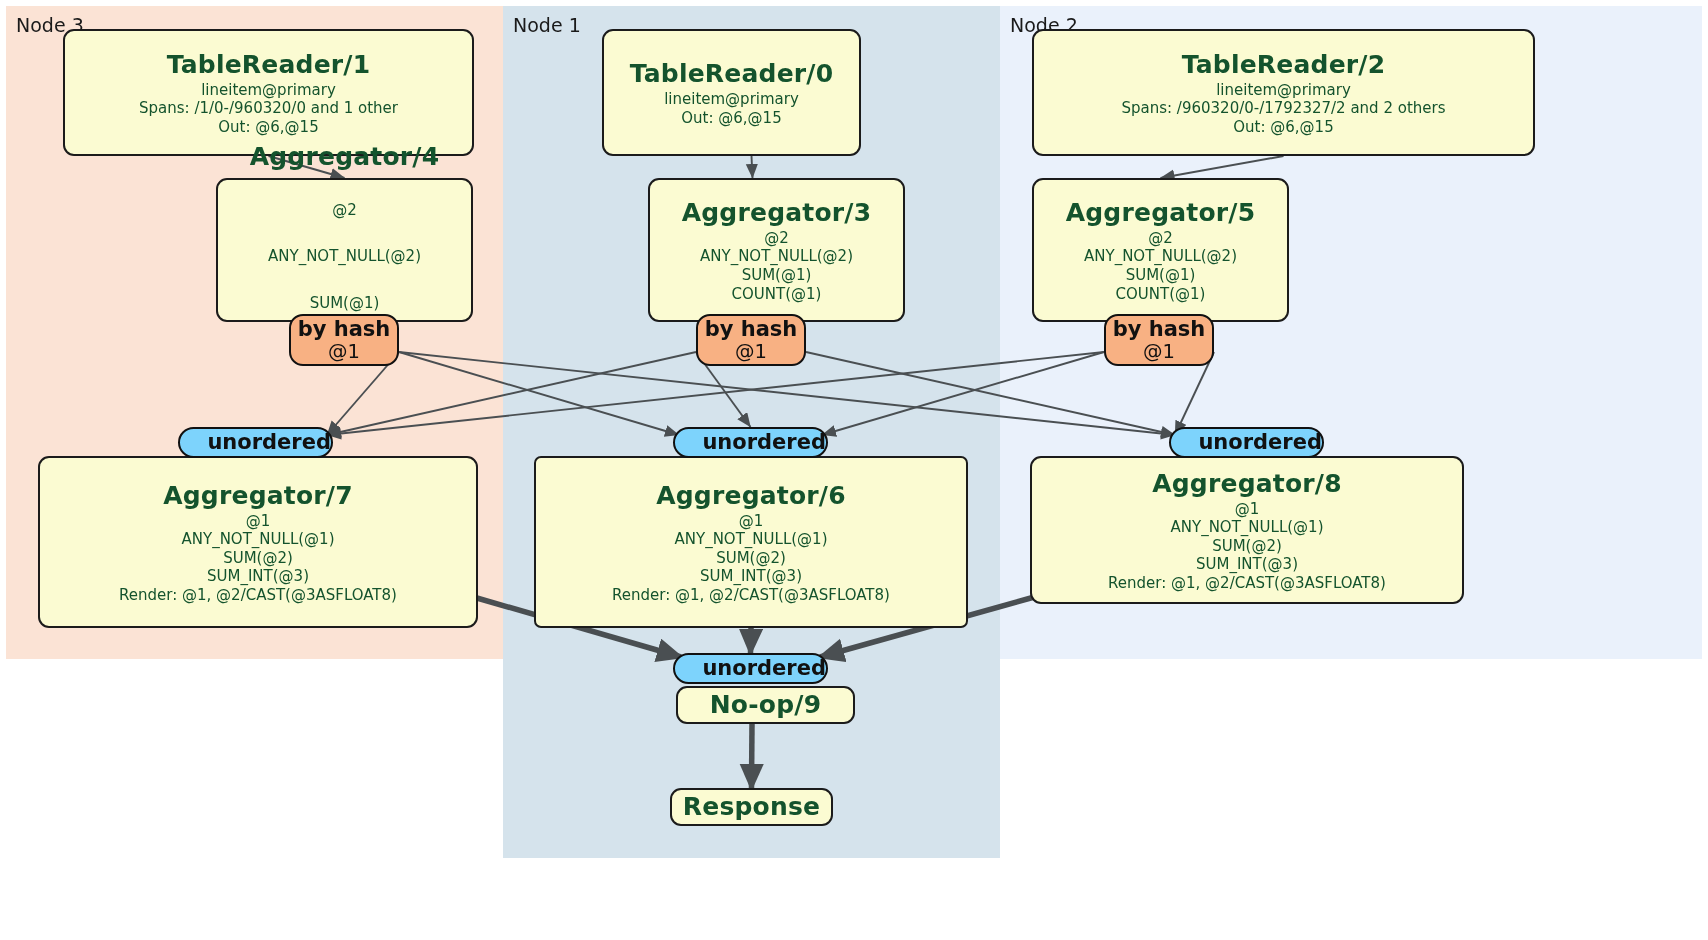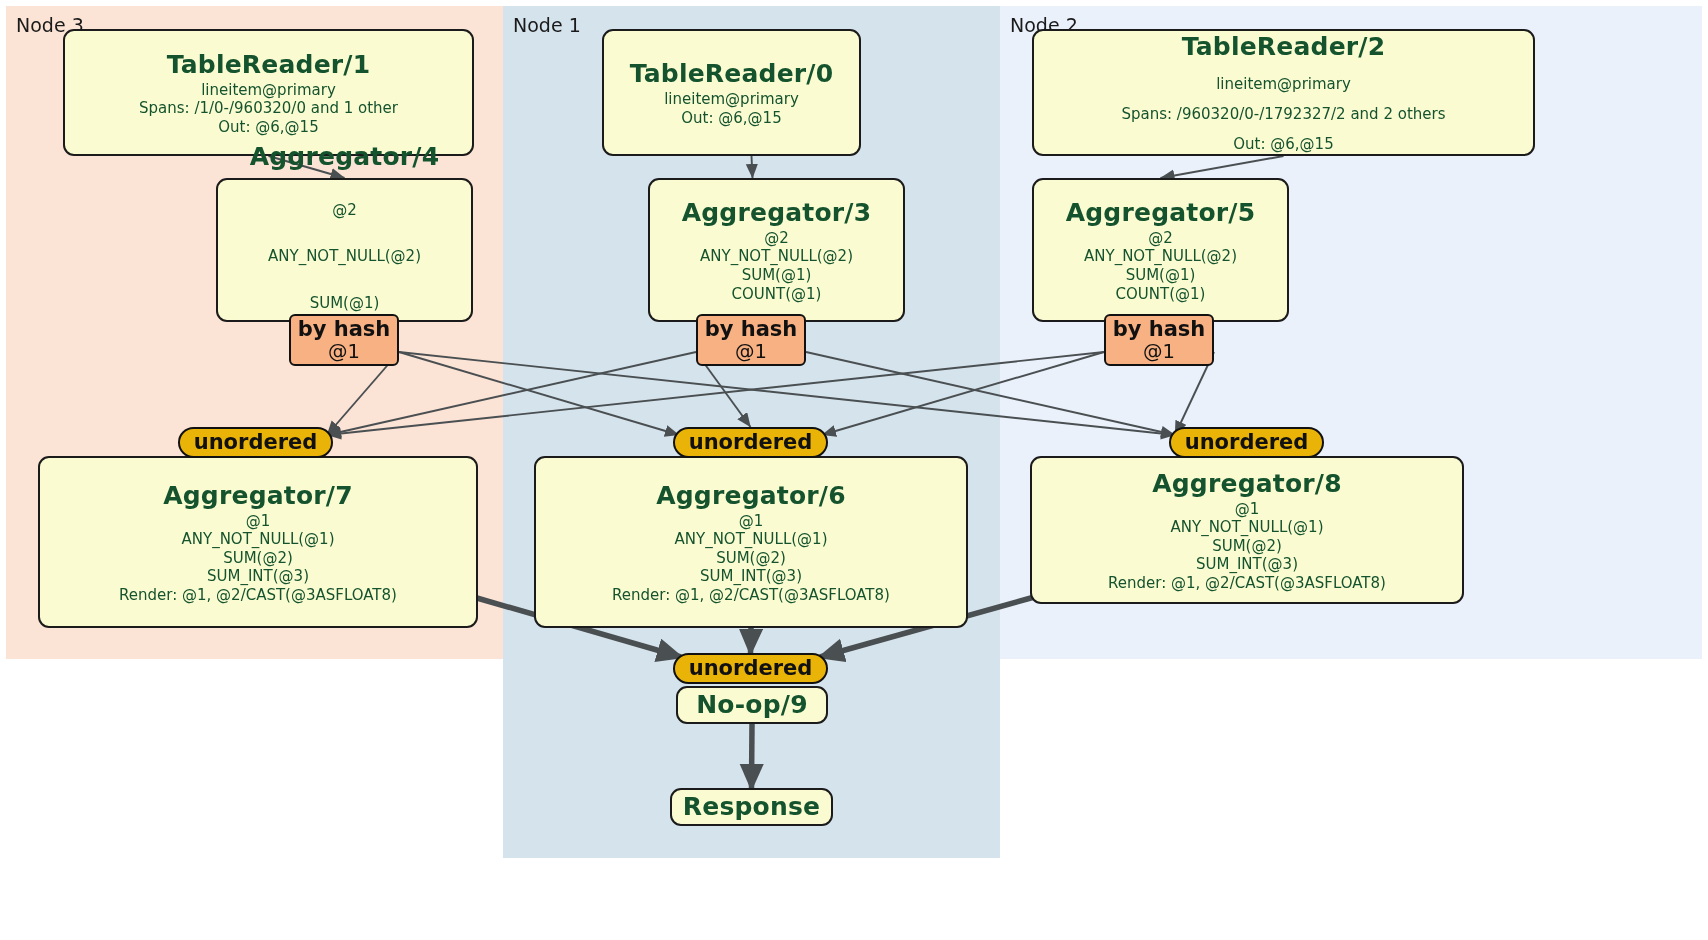--- a/index.html
+++ b/index.html
@@ -14,22 +14,22 @@
     display:flex;flex-direction:column;justify-content:center;align-items:center;
   }
   .node-title{font-weight:bold;font-size:25px;letter-spacing:.2px;margin-bottom:1px;}
   .node-line{font-size:15px;font-weight:normal;}
   .node-box.compact{padding:3px 18px;}
   .pill{
     position:absolute;box-sizing:border-box;border:2.5px solid #111;
     display:flex;flex-direction:column;justify-content:center;align-items:center;
     text-align:center;color:#111;line-height:1.15;
   }
-  .pill.hash{background:#f8b183;border-radius:6px;}
-  .pill.unordered{background:#eab308;border-radius:999px;}
+  .pill.hash{background:#f8b183;border-radius:14px;}
+  .pill.unordered{background:#7dd3fc;border-radius:999px;align-items:flex-end;}
   .pill-title{font-weight:bold;font-size:21px;}
   .pill-sub{font-size:19.5px;font-weight:normal;}
 </style>
 </head>
 <body>
 
 <div id="stage">
 
   <div id="panels">
       <div class="panel" style="left: 6px; top: 6px; width: 497px; height: 653px; background: rgb(251, 227, 213);"></div>
@@ -74,21 +74,21 @@
         <div class="node-title">TableReader/1</div>
         <div class="node-line">lineitem@primary</div>
         <div class="node-line">Spans: /1/0-/960320/0 and 1 other</div>
         <div class="node-line">Out: @6,@15</div>
       </div>
       <div class="node-box" style="left: 602px; top: 29px; width: 259px; height: 127px;">
         <div class="node-title">TableReader/0</div>
         <div class="node-line">lineitem@primary</div>
         <div class="node-line">Out: @6,@15</div>
       </div>
-      <div class="node-box" style="left: 1032px; top: 29px; width: 503px; height: 127px; justify-content: space-between;">
+      <div class="node-box" style="left: 1032px; top: 29px; width: 503px; height: 127px;">
         <div class="node-title">TableReader/2</div>
         <div class="node-line">lineitem@primary</div>
         <div class="node-line">Spans: /960320/0-/1792327/2 and 2 others</div>
         <div class="node-line">Out: @6,@15</div>
       </div>
       <div class="node-box" style="left: 216px; top: 178px; width: 257px; height: 144px; gap: 28px;">
         <div class="node-title">Aggregator/4</div>
         <div class="node-line">@2</div>
         <div class="node-line">ANY_NOT_NULL(@2)</div>
         <div class="node-line">SUM(@1)</div>
@@ -109,37 +109,37 @@
         <div class="node-line">COUNT(@1)</div>
       </div>
       <div class="node-box" style="left: 38px; top: 456px; width: 440px; height: 172px;">
         <div class="node-title">Aggregator/7</div>
         <div class="node-line">@1</div>
         <div class="node-line">ANY_NOT_NULL(@1)</div>
         <div class="node-line">SUM(@2)</div>
         <div class="node-line">SUM_INT(@3)</div>
         <div class="node-line">Render: @1, @2/CAST(@3ASFLOAT8)</div>
       </div>
-      <div class="node-box" style="left: 534px; top: 456px; width: 434px; height: 172px;">
+      <div class="node-box" style="left: 534px; top: 456px; width: 434px; height: 172px; border-radius: 7px;">
         <div class="node-title">Aggregator/6</div>
         <div class="node-line">@1</div>
         <div class="node-line">ANY_NOT_NULL(@1)</div>
         <div class="node-line">SUM(@2)</div>
         <div class="node-line">SUM_INT(@3)</div>
         <div class="node-line">Render: @1, @2/CAST(@3ASFLOAT8)</div>
       </div>
       <div class="node-box" style="left: 1030px; top: 456px; width: 434px; height: 148px; text-align: right;">
         <div class="node-title">Aggregator/8</div>
         <div class="node-line">@1</div>
         <div class="node-line">ANY_NOT_NULL(@1)</div>
         <div class="node-line">SUM(@2)</div>
         <div class="node-line">SUM_INT(@3)</div>
         <div class="node-line">Render: @1, @2/CAST(@3ASFLOAT8)</div>
       </div>
-      <div class="node-box compact" style="left: 676px; top: 686px; width: 152px; height: 38px;">
+      <div class="node-box compact" style="left: 676px; top: 686px; width: 179px; height: 38px;">
         <div class="node-title">No-op/9</div>
       </div>
       <div class="node-box compact" style="left: 670px; top: 788px; width: 163px; height: 38px;">
         <div class="node-title">Response</div>
       </div>
     </div>
   <div id="routers">
       <div class="pill hash" style="left: 289px; top: 314px; width: 110px; height: 52px;">
         <div class="pill-title">by hash</div>
         <div class="pill-sub">@1</div>

